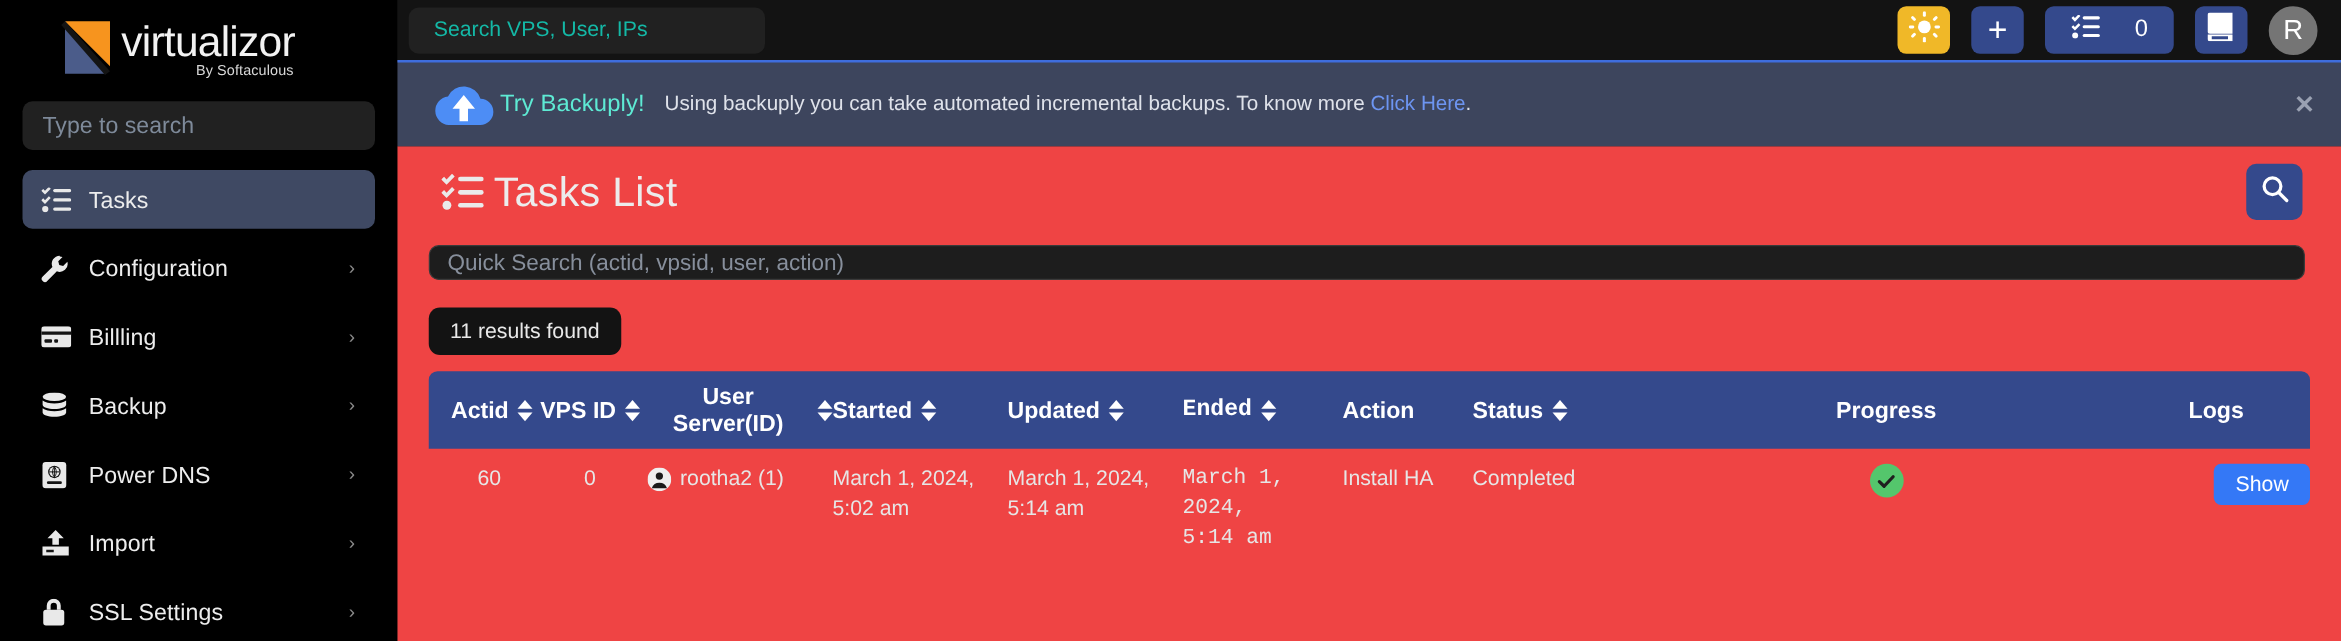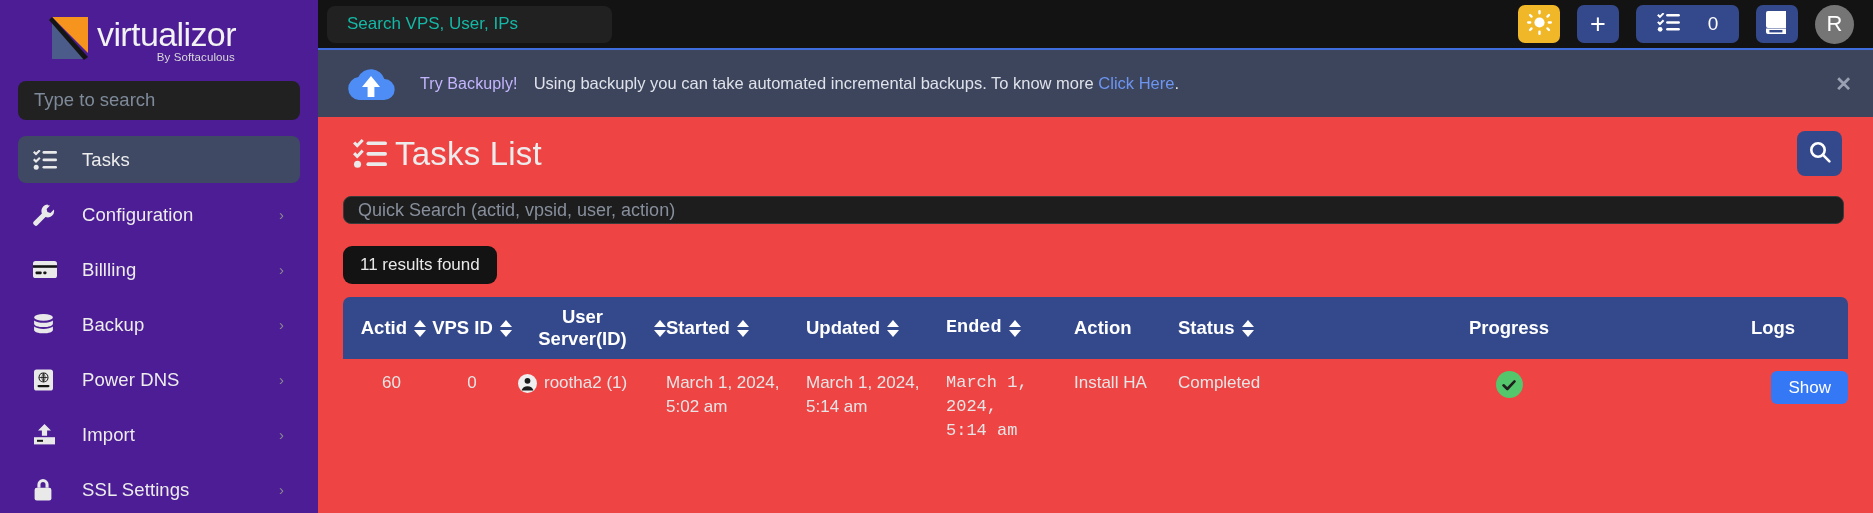--- a/index.html
+++ b/index.html
@@ -7,21 +7,21 @@
     width: 1873px; height: 513px;
     background: #131313;
     font-family: "Liberation Sans", sans-serif;
     overflow: hidden;
   }
   .app { position: relative; width: 1873px; height: 513px; display: flex; }
 
   
   .sidebar {
     width: 318px; min-width: 318px; height: 513px;
-    background: #4c1d95;
+    background: #000000;
     display: flex; flex-direction: column;
     overflow: hidden;
   }
   .brand {
     height: 88px; display: flex; align-items: center;
     padding-left: 44px; gap: 5px;
   }
   .brand-mark { width: 48px; height: 52px; flex: 0 0 48px; position: relative; }
   .brand-text { display: flex; flex-direction: column; align-items: flex-end; }
   .brand-name {
@@ -47,21 +47,21 @@
   }
   .nav-item + .nav-item { margin-top: 8px; }
   .nav-item.active { background: #3f4963; }
   .nav-ico {
     width: 26px; height: 22px; flex: 0 0 26px;
     display: flex; align-items: center; justify-content: flex-start;
     color: #e9e9e9;
   }
   .nav-ico svg { display: block; }
   .nav-label {
-    font-size: 18.5px; color: #ededed; margin-left: 23px;
+    font-size: 18.5px; color: #ededed; margin-left: 12px;
     letter-spacing: 0.1px; white-space: nowrap;
   }
   .nav-chev {
     position: absolute; right: 16px; color: #8b8b8b;
     font-size: 15px; line-height: 1;
   }
 
   
   .right { flex: 1; display: flex; flex-direction: column; min-width: 0; }
 
@@ -101,21 +101,21 @@
 
   
   .banner {
     height: 69px; background: #3d455d;
     border-top: 2px solid #3f6ddd;
     display: flex; align-items: center;
     padding-left: 28px; position: relative;
   }
   .banner-cloud { width: 50px; height: 40px; flex: 0 0 50px; position: relative; }
   .banner-title {
-    font-size: 16px; color: #c4b5fd; margin-left: 24px;
+    font-size: 19px; color: #5eead4; margin-left: 4px;
     letter-spacing: 0.1px; white-space: nowrap;
   }
   .banner-text {
     font-size: 16.5px; color: #dfe2ea; margin-left: 16px; white-space: nowrap;
   }
   .banner-link { color: #6d95f2; cursor: pointer; }
   .banner-close {
     position: absolute; right: 21px; top: 50%; transform: translateY(-50%);
     color: #9aa1b2; font-size: 20px; cursor: pointer; font-weight: bold;
     line-height: 1;

